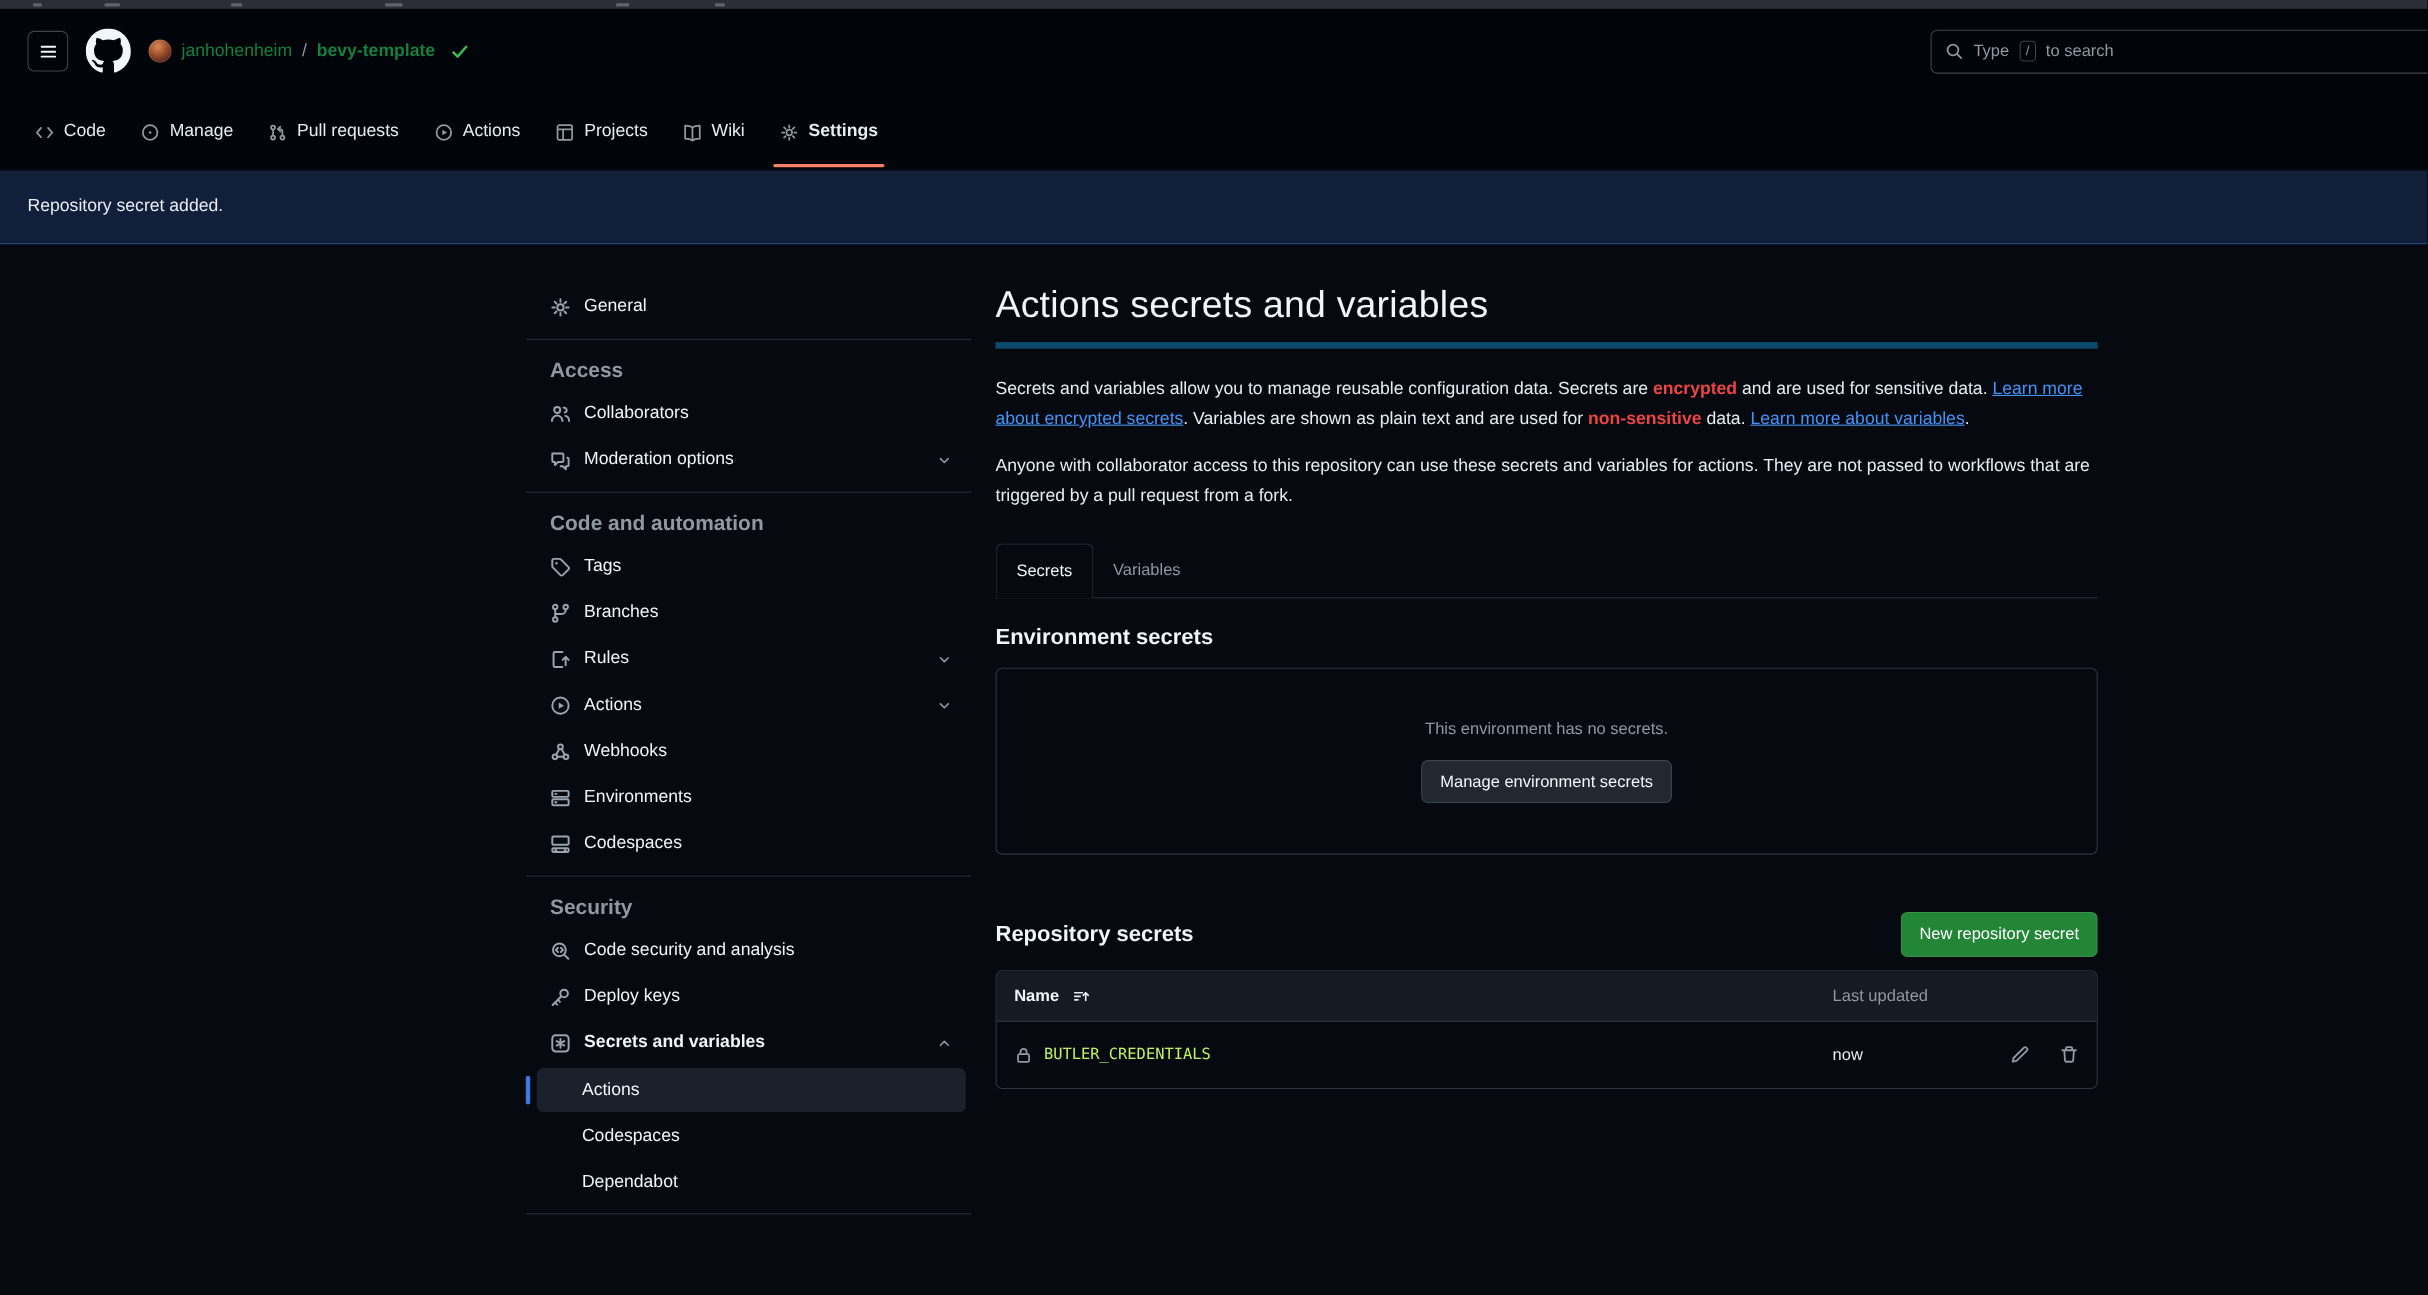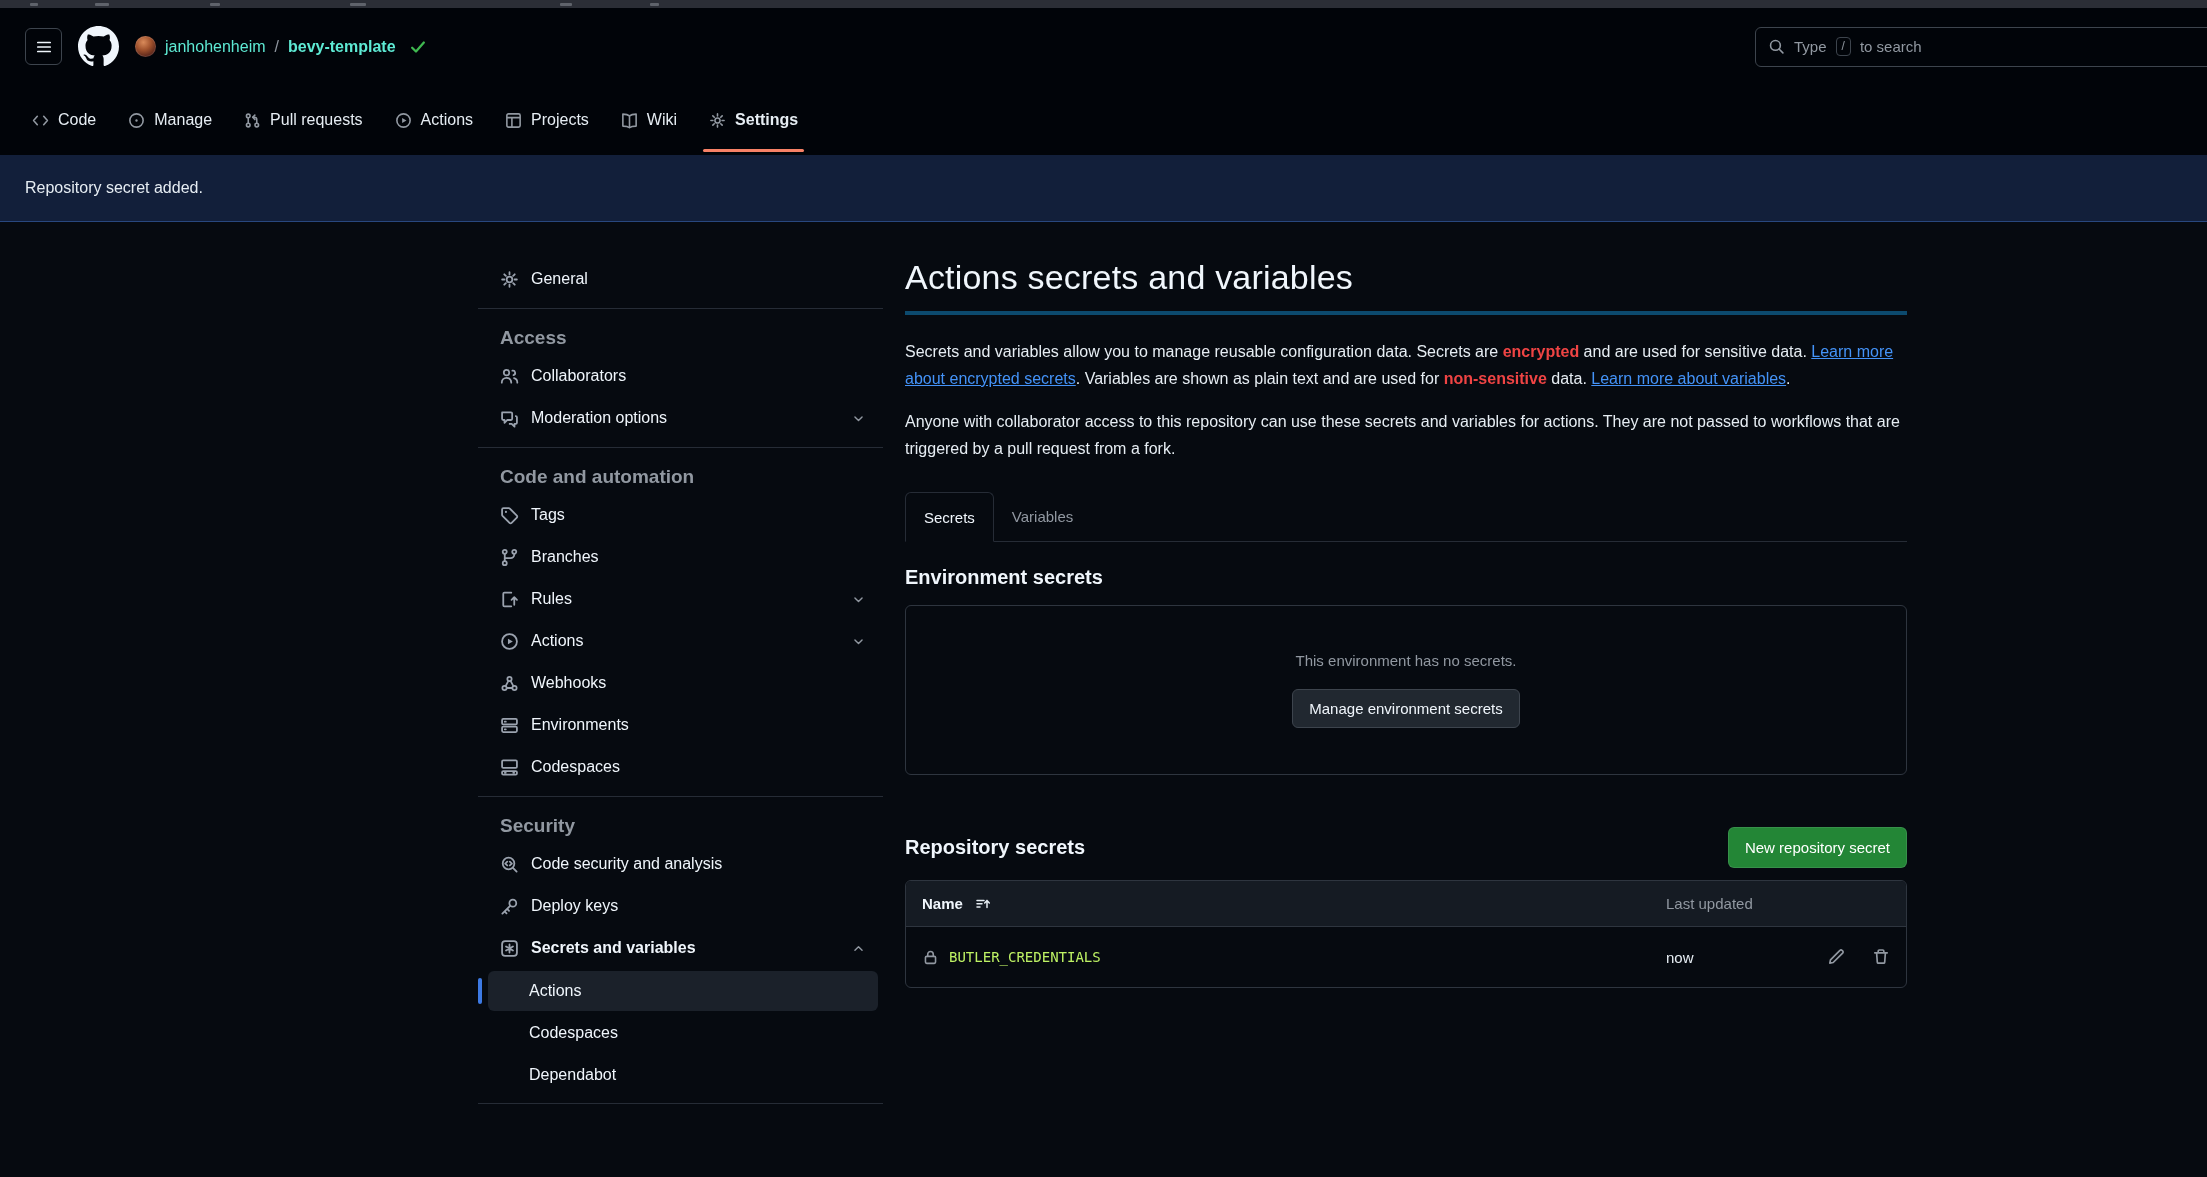--- a/index.html
+++ b/index.html
@@ -9,21 +9,21 @@
   
   .sliver{height:8px;background:#2b2e36;position:relative;}
   .sliver i{position:absolute;top:3px;height:3px;background:#8b8f98;opacity:.55;border-radius:1px;}
 
   
   .app-header{height:77px;background:var(--header-bg,#010409);display:flex;align-items:center;padding-left:25px;}
   .hamburger{width:37px;height:37px;border:1px solid #3d444d;border-radius:6px;background:transparent;color:#f0f6fc;display:flex;align-items:center;justify-content:center;cursor:pointer;flex:none;}
   .gh-logo{color:#f0f6fc;display:flex;margin-left:16px;flex:none;}
   .breadcrumb{display:flex;align-items:center;gap:9px;margin-left:16px;font-size:16px;}
   .avatar{width:21px;height:21px;border-radius:50%;flex:none;background:radial-gradient(circle at 40% 30%, #d98a5a 0%, #a0522d 40%, #59251a 75%, #2e120c 100%);box-shadow:inset 0 0 0 1px rgba(255,255,255,.12);}
-  .breadcrumb a{color:#5eead4;text-decoration:none;cursor:pointer;}
+  .breadcrumb a{color:#15803d;text-decoration:none;cursor:pointer;}
   .crumb-sep{color:#9198a1;}
   .repo-bold{font-weight:700;}
   .search{margin-left:auto;margin-right:-10px;width:462px;height:40px;border:1px solid #3d444d;border-radius:6px;display:flex;align-items:center;gap:9px;padding:0 12px;color:#9198a1;font-size:15px;cursor:text;background:var(--header-bg,#010409);box-sizing:border-box;}
   .keycap{border:1px solid #3d444d;border-radius:4px;font-size:12px;line-height:17px;height:19px;padding:0 5px;box-sizing:border-box;}
 
   
   .repo-nav{height:70px;background:var(--header-bg,#010409);display:flex;align-items:stretch;padding:0 16px;}
   .nav-item{display:flex;align-items:center;gap:9px;padding:0 16px;font-size:16px;color:#e6edf3;text-decoration:none;position:relative;cursor:pointer;}
   .nav-item .ic{color:#9198a1;display:flex;}
   .nav-item.active{font-weight:700;}
@@ -43,21 +43,21 @@
   .side-item .ic{color:#9ba3af;display:flex;flex:none;}
   .side-item .chev{margin-left:auto;color:#9198a1;display:flex;}
   .side-item.bold span.lbl{font-weight:700;}
   .sub-wrap{position:relative;margin:2px 5px 2px 10px;}
   .active-bar{position:absolute;left:-10px;top:50%;transform:translateY(-50%);width:4px;height:26px;border-radius:2px;background:var(--selected-bar-blue,#3d7ae4);}
   .sub-item{display:flex;align-items:center;height:40px;padding-left:41px;border-radius:6px;color:#f0f6fc;text-decoration:none;cursor:pointer;}
   .sub-item.selected{background:var(--selected-item-bg,#1b212a);}
 
   
   .main{width:1002px;margin-left:22px;}
-  h1.page-title{font-size:34px;font-weight:400;margin:0;padding-bottom:14px;border-bottom:4px solid #0c4a6e;letter-spacing:.2px;}
+  h1.page-title{font-size:34px;font-weight:400;margin:0;padding-bottom:14px;border-bottom:6px solid #0c4a6e;letter-spacing:.2px;}
   .main p{font-size:16px;line-height:27px;margin:0;color:#e6edf3;}
   .p1{margin-top:23px !important;}
   .p2{margin-top:16px !important;}
   .main strong{font-weight:700;color:#ef4444;}
   .main a.link{color:var(--link-blue,#4493f8);text-decoration:underline;cursor:pointer;}
 
   .tabs{margin-top:30px;border-bottom:1px solid #262c36;display:flex;}
   .tab{height:48px;display:flex;align-items:center;padding:0 18px;font-size:15px;color:#9198a1;text-decoration:none;cursor:pointer;}
   .tab.active{color:#f0f6fc;background:var(--page-bg,#060a10);border:1px solid #262c36;border-bottom:1px solid var(--page-bg,#060a10);border-radius:6px 6px 0 0;margin-bottom:-1px;}
 

